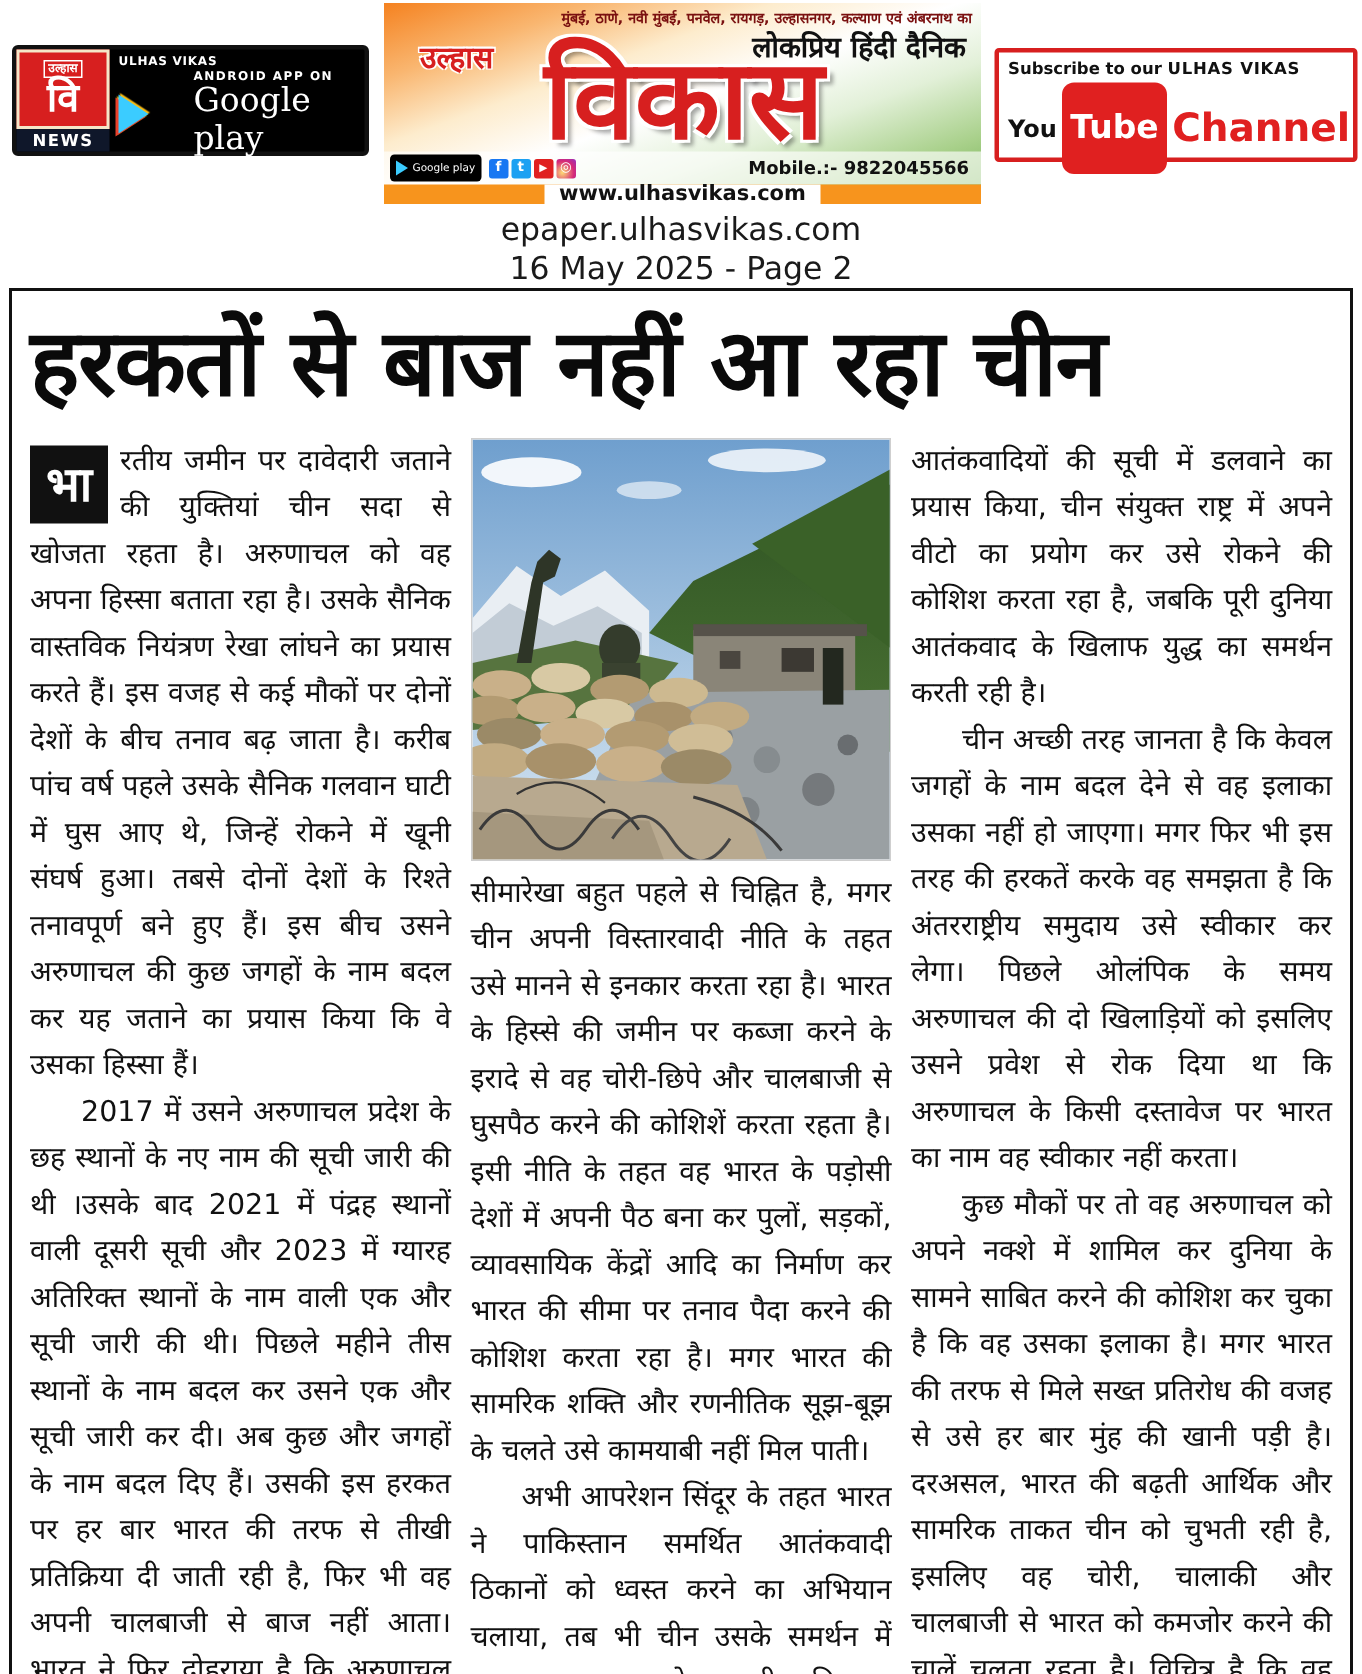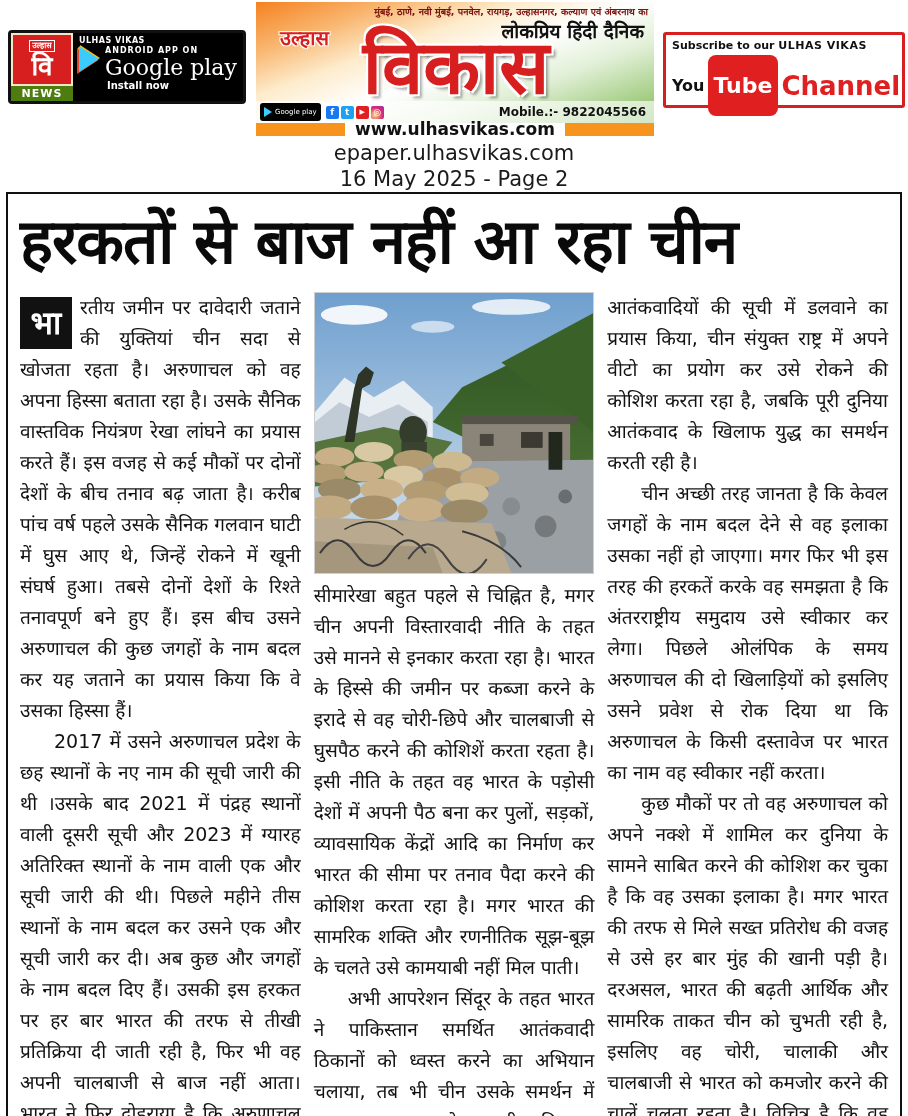--- a/index.html
+++ b/index.html
@@ -6,24 +6,24 @@
   html,body { width:908px; background:#ffffff; font-family:"DejaVu Sans", sans-serif; }
   .page { position:relative; width:908px; height:1116px; background:#fff; overflow:hidden; }
 
   
   .app-badge { position:absolute; left:8px; top:30px; width:238px; height:74px;
     background:#000; border:3px solid #111; border-radius:4px; display:flex; }
   .logo-sq { width:62px; height:100%; display:flex; flex-direction:column; }
   .logo-red { flex:1; background:#d71f1f; border:2px solid #f5e6c8; display:flex; flex-direction:column; align-items:center; justify-content:center; color:#fff; }
   .logo-red .l-top { font-size:8px; font-weight:bold; border:1px solid #fff; padding:0 2px; line-height:10px; }
   .logo-red .l-big { font-size:26px; font-weight:bold; line-height:28px; }
-  .logo-news { background:#4d7c0f; color:#fff; text-align:center; font-size:11px; font-weight:bold; letter-spacing:1px; padding:1px 0; }
+  .logo-news { background:#0f172a; color:#fff; text-align:center; font-size:11px; font-weight:bold; letter-spacing:1px; padding:1px 0; }
   .app-right { flex:1; color:#fff; padding:3px 6px; position:relative; }
   .app-right .uv { font-size:8px; font-weight:bold; letter-spacing:.5px; }
-  .gp-row { display:flex; align-items:flex-start; margin-top:1px; }
+  .gp-row { display:flex; align-items:center; margin-top:1px;gap:24px; }
   .gp-tri { width:0; height:0; border-top:13px solid transparent; border-bottom:13px solid transparent; border-left:20px solid #3bccff; margin-right:6px;
     filter:drop-shadow(-2px 2px 0 #e8412c) drop-shadow(1px -1px 0 #f9bc15); }
   .gp-texts { display:flex; flex-direction:column; }
   .gp-on { font-size:8px; font-weight:bold; letter-spacing:1px; }
   .gp-name { font-size:22px; font-family:"DejaVu Serif", serif; }
   .gp-install { font-size:10px; font-weight:bold; margin-left:28px; }
 
   .masthead { position:absolute; left:256px; top:2px; width:398px; height:134px;
     background:linear-gradient(160deg,#f58220 0%, #f9b670 18%, #fdeccd 34%, #ffffff 50%, #e2f0d8 66%, #a8d08a 84%, #6fae4e 100%); }
   .mh-region { position:absolute; top:3px; right:6px; font-size:9.5px; font-weight:bold; color:#7a1010; white-space:nowrap; }
@@ -34,21 +34,21 @@
     text-shadow:-2px -2px 0 #fff,2px -2px 0 #fff,-2px 2px 0 #fff,2px 2px 0 #fff,4px 4px 3px rgba(0,0,0,.35); }
   .mh-info { position:absolute; left:0; bottom:13px; width:100%; height:22px; background:rgba(255,255,255,.65); display:flex; align-items:center; padding:0 4px; }
   .mini-gp { background:#000; color:#fff; font-size:7px; border-radius:3px; padding:1px 4px; display:flex; align-items:center; height:18px; margin-right:5px; }
   .mini-gp .tri { width:0;height:0;border-top:5px solid transparent;border-bottom:5px solid transparent;border-left:8px solid #3bccff; margin-right:3px; }
   .soc { width:13px; height:13px; border-radius:2px; color:#fff; font-size:9px; font-weight:bold; display:flex; align-items:center; justify-content:center; margin-right:2px; }
   .soc.fb { background:#1877f2; } .soc.tw { background:#1da1f2; } .soc.yt { background:#e02020; font-size:7px; } .soc.ig { background:radial-gradient(circle at 30% 70%, #feda75,#d62976 60%,#962fbf); }
   .mh-handle { font-size:11.5px; font-weight:bold; color:#111; margin-left:3px; }
   .mh-qual { font-size:7px; font-weight:bold; color:#111; }
   .mh-mobile { margin-left:auto; font-size:12px; font-weight:bold; color:#111; padding-right:4px; }
   .mh-webbar { position:absolute; left:0; bottom:0; width:100%; height:13px; background:#f7941d; display:flex; align-items:center; justify-content:center; }
-  .mh-web { background:#fff; font-size:17px; font-weight:bold; color:#111; line-height:13px; padding:0 10px; }
+  .mh-web { background:#fff; font-size:14px; font-weight:bold; color:#111; line-height:13px; padding:0 10px; }
 
   .yt-badge { position:absolute; left:663px; top:32px; width:242px; height:76px; background:#fff; border:3px solid #d71f1f; border-radius:3px; display:flex; }
   .yt-left { flex:1; padding:4px 2px 2px 6px; }
   .yt-line1 { font-size:11px; font-weight:bold; color:#111; white-space:nowrap; }
   .yt-line1 b { letter-spacing:.5px; }
   .yt-line2 { display:flex; align-items:center; margin-top:3px; }
   .yt-you { font-size:16px; font-weight:bold; color:#111; }
   .yt-tube { background:#e02020; color:#fff; font-size:22px; font-weight:bold; border-radius:8px; padding:18px 6px; margin:0 3px; }
   .yt-channel { font-size:26px; font-weight:bold; color:#e02020; }
 

